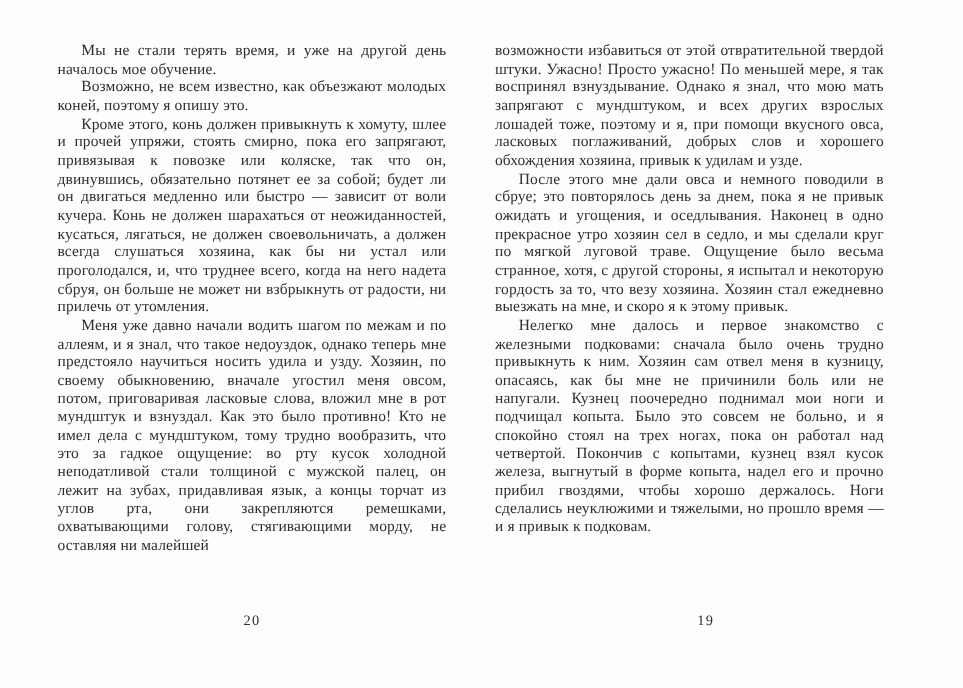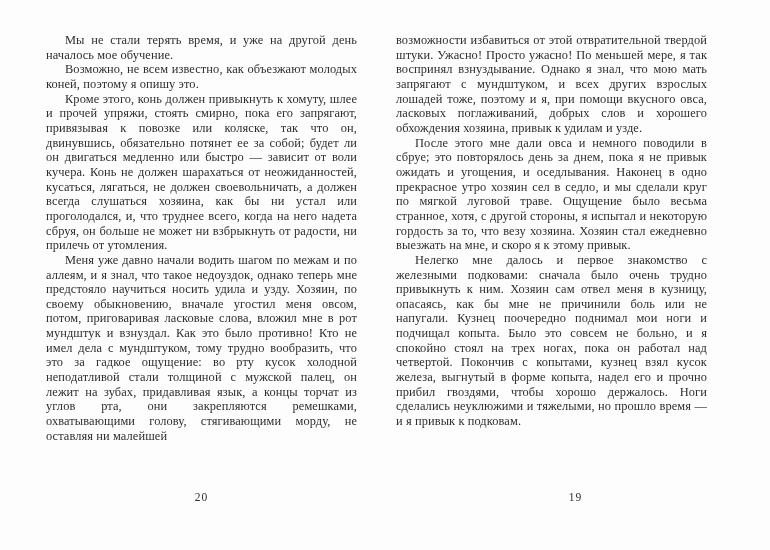--- a/index.html
+++ b/index.html
@@ -42,21 +42,21 @@
     top: 491px;
     width: 311px;
     text-align: center;
     font-size: 11.5px;
     letter-spacing: 1px;
     color: #2e2e2e;
     font-variant-numeric: oldstyle-nums;
     font-feature-settings: "onum" 1;
   }
   .page-number--left  { left: 46px; }
-  .page-number--right { left: 420px; }
+  .page-number--right { left: 409px; }
 </style>
 </head>
 <body>
 
 <div class="spread">
 
   <div class="page-text page-text--left">
     <p>Мы не стали терять время, и уже на другой день началось мое обучение.</p>
     <p>Возможно, не всем известно, как объезжают молодых коней, поэтому я опишу это.</p>
     <p>Кроме этого, конь должен привыкнуть к хомуту, шлее и прочей упряжи, стоять смирно, пока его запрягают, привязывая к повозке или коляске, так что он, двинувшись, обязательно потянет ее за собой; будет ли он двигаться медленно или быстро — зависит от воли кучера. Конь не должен шарахаться от неожиданностей, кусаться, лягаться, не должен своевольничать, а должен всегда слушаться хозяина, как бы ни устал или проголодался, и, что труднее всего, когда на него надета сбруя, он больше не может ни взбрыкнуть от радости, ни прилечь от утомления.</p>

